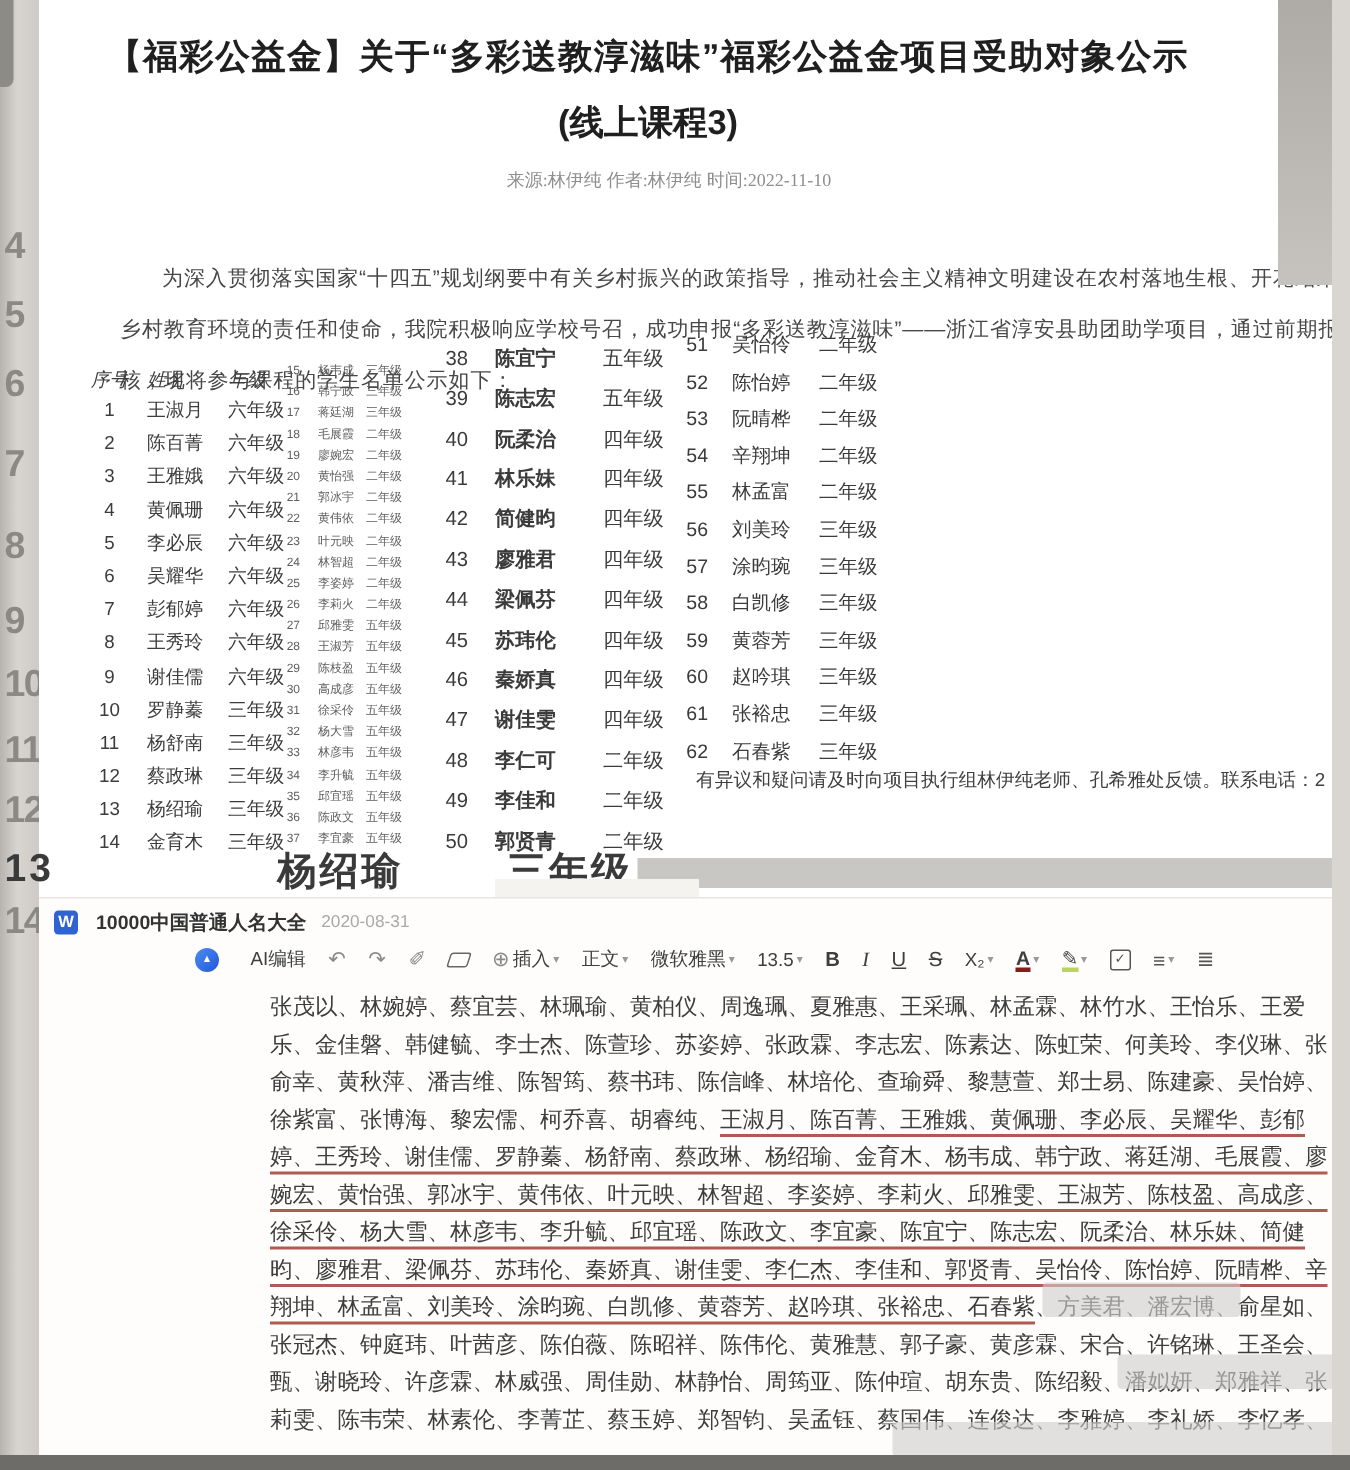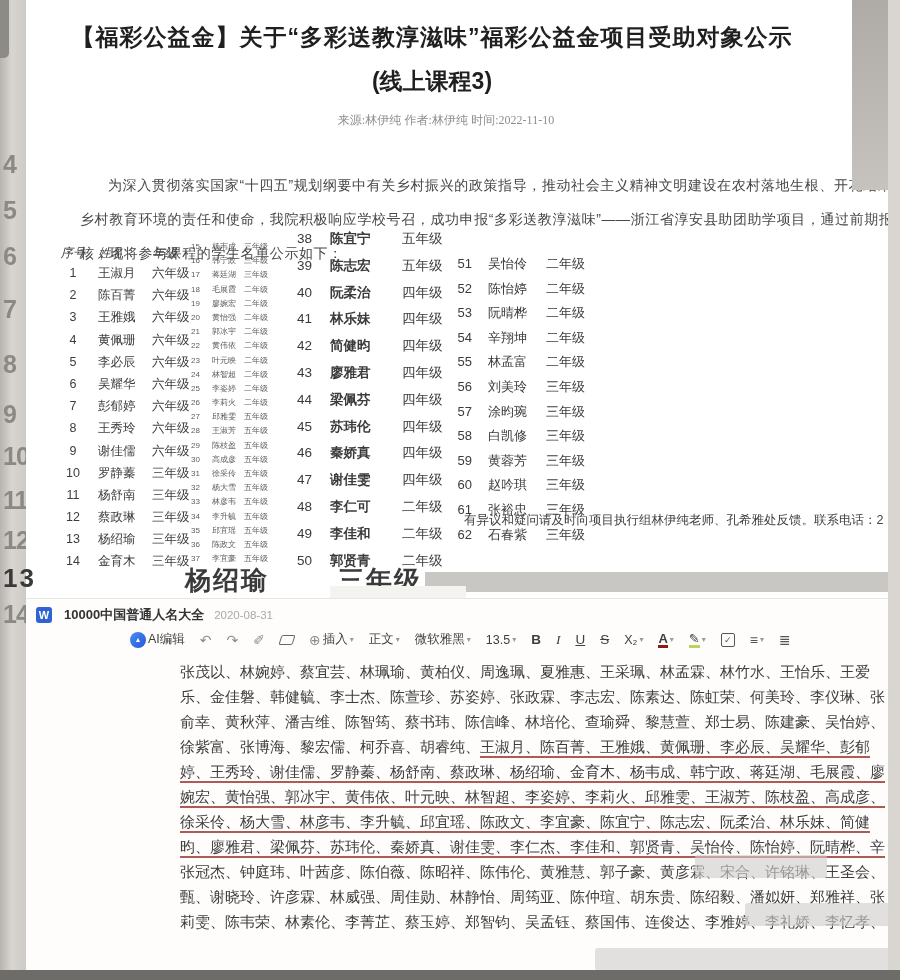--- a/index.html
+++ b/index.html
@@ -44,21 +44,21 @@
   .m-num{width:14px;text-align:right;}
   .m-name{width:30px;margin-left:6px;text-align:right;}
   .m-grade{margin-left:8px;}
 
   .col2{position:absolute;left:262px;top:226px;font-size:13.5px;color:#3b3b3b;}
   .col2 .trow{height:26.8px;line-height:26.8px;}
   .c2-num{width:24px;text-align:right;}
   .c2-name{width:58px;margin-left:18px;font-weight:bold;}
   .c2-grade{margin-left:14px;}
 
-  .col3{position:absolute;left:422px;top:218px;font-size:13px;color:#3b3b3b;margin-top:34px;}
+  .col3{position:absolute;left:422px;top:218px;font-size:13px;color:#3b3b3b;}
   .col3 .trow{height:24.6px;line-height:24.6px;}
   .c3-num{width:24px;text-align:right;}
   .c3-name{width:48px;margin-left:16px;}
   .c3-grade{margin-left:10px;}
 
   .contact{position:absolute;left:438px;top:512px;width:424px;font-size:12.5px;color:#3f3f3f;white-space:nowrap;overflow:hidden;}
 
   
   .gray-band{position:absolute;left:425px;top:572px;width:463px;height:20px;background:#c9c7c4;z-index:3;}
   .overlay-row{position:absolute;left:0;top:563px;width:900px;height:35px;z-index:4;color:#3a3a3a;font-size:26px;font-weight:600;letter-spacing:2px;}
@@ -68,21 +68,21 @@
   .ov-crop{position:absolute;left:330px;top:586px;width:136px;height:13px;background:#f4f3f0;z-index:5;}
 
   
   .word{position:absolute;left:26px;top:598px;width:862px;height:374px;background:#fefdfc;z-index:5;overflow:hidden;border-top:1px solid #e8e6e2;}
   .doc-header{position:absolute;left:10px;top:5px;height:22px;display:flex;align-items:center;}
   .w-icon{width:16px;height:16px;background:#2f63d2;border-radius:3px;color:#fff;font-size:11px;font-weight:700;display:flex;align-items:center;justify-content:center;}
   .doc-title{margin-left:12px;font-size:13px;font-weight:600;color:#333;}
   .doc-date{margin-left:10px;font-size:11.5px;color:#a9a9a9;}
 
   .toolbar{position:absolute;left:104px;top:27px;height:27px;display:flex;align-items:center;gap:15px;font-size:12.5px;color:#3e3e3e;}
-  .tb-logo{display:flex;align-items:center;gap:2px;}
+  .tb-logo{display:flex;align-items:center;gap:21px;}
   .logo-circle{width:16px;height:16px;border-radius:50%;background:linear-gradient(135deg,#4b8ef2,#2356d8);color:#fff;font-size:7px;display:flex;align-items:center;justify-content:center;}
   .tb-ic{font-size:14px;color:#8a8a8a;cursor:default;}
   .tb-btn{display:flex;align-items:center;gap:2px;cursor:default;}
   .caret{font-size:8px;color:#999;}
   .bi{font-weight:700;font-size:13.5px;}
   .ii{font-style:italic;font-family:"Liberation Serif","DejaVu Serif",serif;font-size:13.5px;}
   .ui{text-decoration:underline;font-size:13.5px;}
   .si{text-decoration:line-through;font-size:13.5px;}
   .ai{font-weight:700;font-size:13px;border-bottom:3px solid #8b1a1a;line-height:13px;display:inline-block;}
   .pen{font-size:13px;border-bottom:3px solid #b9d45a;line-height:13px;display:inline-block;}
@@ -525,20 +525,21 @@
 
     <div class="doc-body" id="doc-body">
         <div class="bline"><span>张茂以、林婉婷、蔡宜芸、林珮瑜、黄柏仪、周逸珮、夏雅惠、王采珮、林孟霖、林竹水、王怡乐、王爱</span></div>
         <div class="bline"><span>乐、金佳磐、韩健毓、李士杰、陈萱珍、苏姿婷、张政霖、李志宏、陈素达、陈虹荣、何美玲、李仪琳、张</span></div>
         <div class="bline"><span>俞幸、黄秋萍、潘吉维、陈智筠、蔡书玮、陈信峰、林培伦、查瑜舜、黎慧萱、郑士易、陈建豪、吴怡婷、</span></div>
         <div class="bline"><span>徐紫富、张博海、黎宏儒、柯乔喜、胡睿纯、</span><span class="u">王淑月、陈百菁、王雅娥、黄佩珊、李必辰、吴耀华、彭郁</span></div>
         <div class="bline"><span class="u">婷、王秀玲、谢佳儒、罗静蓁、杨舒南、蔡政琳、杨绍瑜、金育木、杨韦成、韩宁政、蒋廷湖、毛展霞、廖</span></div>
         <div class="bline"><span class="u">婉宏、黄怡强、郭冰宇、黄伟依、叶元映、林智超、李姿婷、李莉火、邱雅雯、王淑芳、陈枝盈、高成彦、</span></div>
         <div class="bline"><span class="u">徐采伶、杨大雪、林彦韦、李升毓、邱宜瑶、陈政文、李宜豪、陈宜宁、陈志宏、阮柔治、林乐妹、简健</span></div>
         <div class="bline"><span class="u">昀、廖雅君、梁佩芬、苏玮伦、秦娇真、谢佳雯、李仁杰、李佳和、郭贤青、吴怡伶、陈怡婷、阮晴桦、辛</span></div>
+        <div class="bline"><span class="u">翔坤、林孟富、刘美玲、涂昀琬、白凯修、黄蓉芳、赵吟琪、张裕忠、石春紫</span><span>、方美君、潘宏博、俞星如、</span></div>
         <div class="bline"><span>张冠杰、钟庭玮、叶茜彦、陈伯薇、陈昭祥、陈伟伦、黄雅慧、郭子豪、黄彦霖、宋合、许铭琳、王圣会、</span></div>
         <div class="bline"><span>甄、谢晓玲、许彦霖、林威强、周佳勋、林静怡、周筠亚、陈仲瑄、胡东贵、陈绍毅、潘姒妍、郑雅祥、张</span></div>
         <div class="bline"><span>莉雯、陈韦荣、林素伦、李菁芷、蔡玉婷、郑智钧、吴孟钰、蔡国伟、连俊达、李雅婷、李礼娇、李忆孝、</span></div>
       </div>
 
     <div class="wm wm1"></div>
     <div class="wm wm2"></div>
     <div class="wm wm3"></div>
   </div>
 

